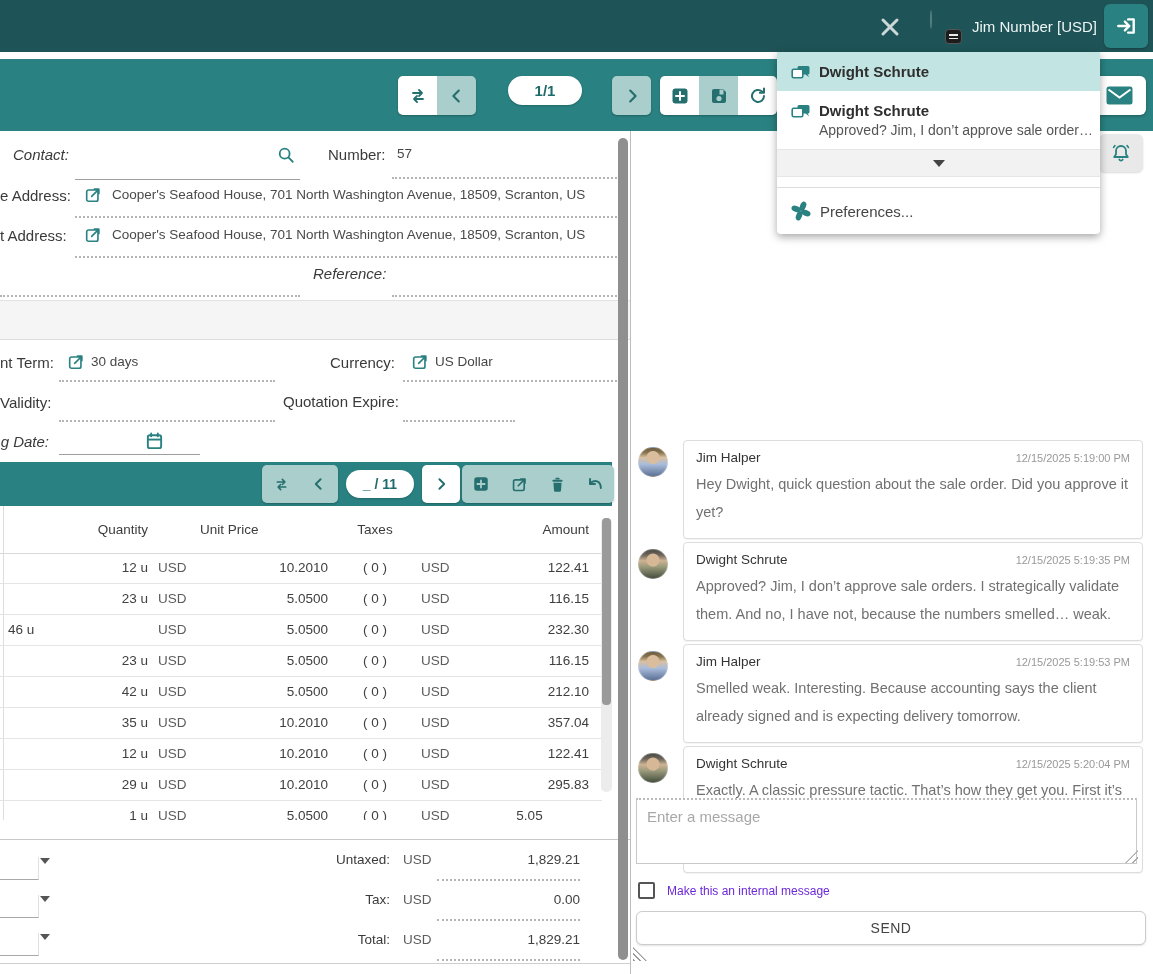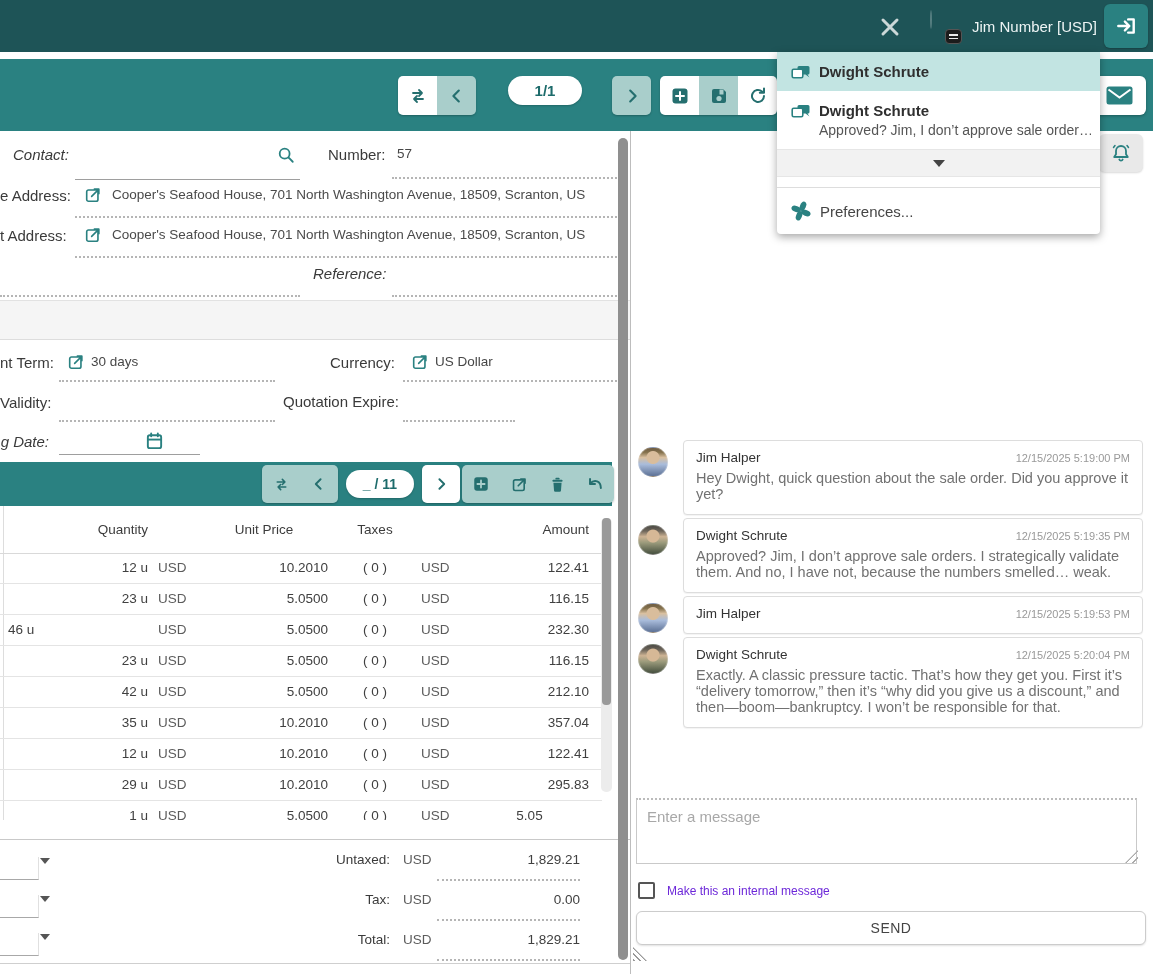--- a/index.html
+++ b/index.html
@@ -100,21 +100,21 @@
   .bell-btn{left:468px;top:3px;width:44px;height:38px;background:#e9e9e9;border-radius:6px;
     display:flex;align-items:center;justify-content:center;cursor:pointer;box-shadow:0 1px 2px rgba(0,0,0,.15);}
   .messages{left:1px;top:309px;width:521px;}
   .msg-row{display:flex;margin-bottom:3px;}
   .msg-row .avatar{margin:7px 0 0 6px;flex:0 0 30px;}
   .msg-card{flex:1;margin-left:15px;margin-right:10px;border:1px solid #ddd;border-radius:4px;
     padding:9px 12px 12px 12px;background:#fff;box-shadow:0 1px 1px rgba(0,0,0,.05);}
   .msg-head{display:flex;justify-content:space-between;align-items:baseline;}
   .msg-author{font-size:13.5px;color:#333;}
   .msg-ts{font-size:11px;color:#999;}
-  .msg-text{margin-top:5px;font-size:14.5px;line-height:16px;color:#717171;}
+  .msg-text{margin-top:5px;font-size:14.5px;line-height:28px;color:#717171;}
   .chat-input{position:absolute;left:5px;top:667px;width:501px;height:66px;resize:none;box-sizing:border-box;
     border:1px solid #c9c9c9;border-top:2px dotted #bbb;padding:8px 10px;font-family:"Liberation Sans",sans-serif;
     font-size:15px;color:#444;outline:none;background:#fff;}
   .chat-input::placeholder{color:#a8a8a8;}
   .ta-grip{left:494px;top:719px;width:13px;height:13px;
     background:repeating-linear-gradient(135deg,#aaa 0 1.5px,transparent 1.5px 4.5px);
     clip-path:polygon(100% 0,100% 100%,0 100%);cursor:nwse-resize;}
   .cb-row{left:7px;top:751px;display:flex;align-items:center;gap:12px;cursor:pointer;}
   .checkbox{width:17px;height:17px;border:2px solid #555;border-radius:2px;background:#fff;box-sizing:border-box;}
   .cb-label{font-size:12px;color:#6d28d9;}
@@ -329,21 +329,21 @@
           <path d="M4.5 9.5c5-5 12-3 12 5" stroke="currentColor" stroke-width="2.2" fill="none" stroke-linecap="round"></path>
           <path d="M4.5 4.5v5.5H10" stroke="currentColor" stroke-width="2.2" fill="none" stroke-linecap="round" stroke-linejoin="round"></path>
         </svg>
       </div>
     </div>
   </div>
 
   <div class="abs tbl-vline"></div>
   <div class="abs tbl-head">
     <span class="th" style="left:0;width:148px;text-align:right;">Quantity</span>
-    <span class="th" style="left:200px;width:128px;text-align:center;">Unit Price</span>
+    <span class="th" style="left:200px;width:128px;text-align:left;">Unit Price</span>
     <span class="th" style="left:340px;width:70px;text-align:center;">Taxes</span>
     <span class="th" style="left:470px;width:119px;text-align:right;">Amount</span>
   </div>
   <div class="abs tbl-rows">
 
       <div class="trow">
         <span class="td" style="left:0;width:148px;text-align:right;">12 u</span>
         <span class="td cur" style="left:158px;">USD</span>
         <span class="td" style="left:200px;width:128px;text-align:right;">10.2010</span>
         <span class="td" style="left:340px;width:70px;text-align:center;">( 0 )</span>
@@ -497,20 +497,21 @@
         </div>
       </div>
 
       <div class="msg-row">
         <div class="avatar jim"></div>
         <div class="msg-card">
           <div class="msg-head">
             <span class="msg-author">Jim Halper</span>
             <span class="msg-ts">12/15/2025 5:19:53 PM</span>
           </div>
+          <div class="msg-text">Smelled weak. Interesting. Because accounting says the client already signed and is expecting delivery tomorrow.</div>
         </div>
       </div>
 
       <div class="msg-row">
         <div class="avatar dwight"></div>
         <div class="msg-card">
           <div class="msg-head">
             <span class="msg-author">Dwight Schrute</span>
             <span class="msg-ts">12/15/2025 5:20:04 PM</span>
           </div>

